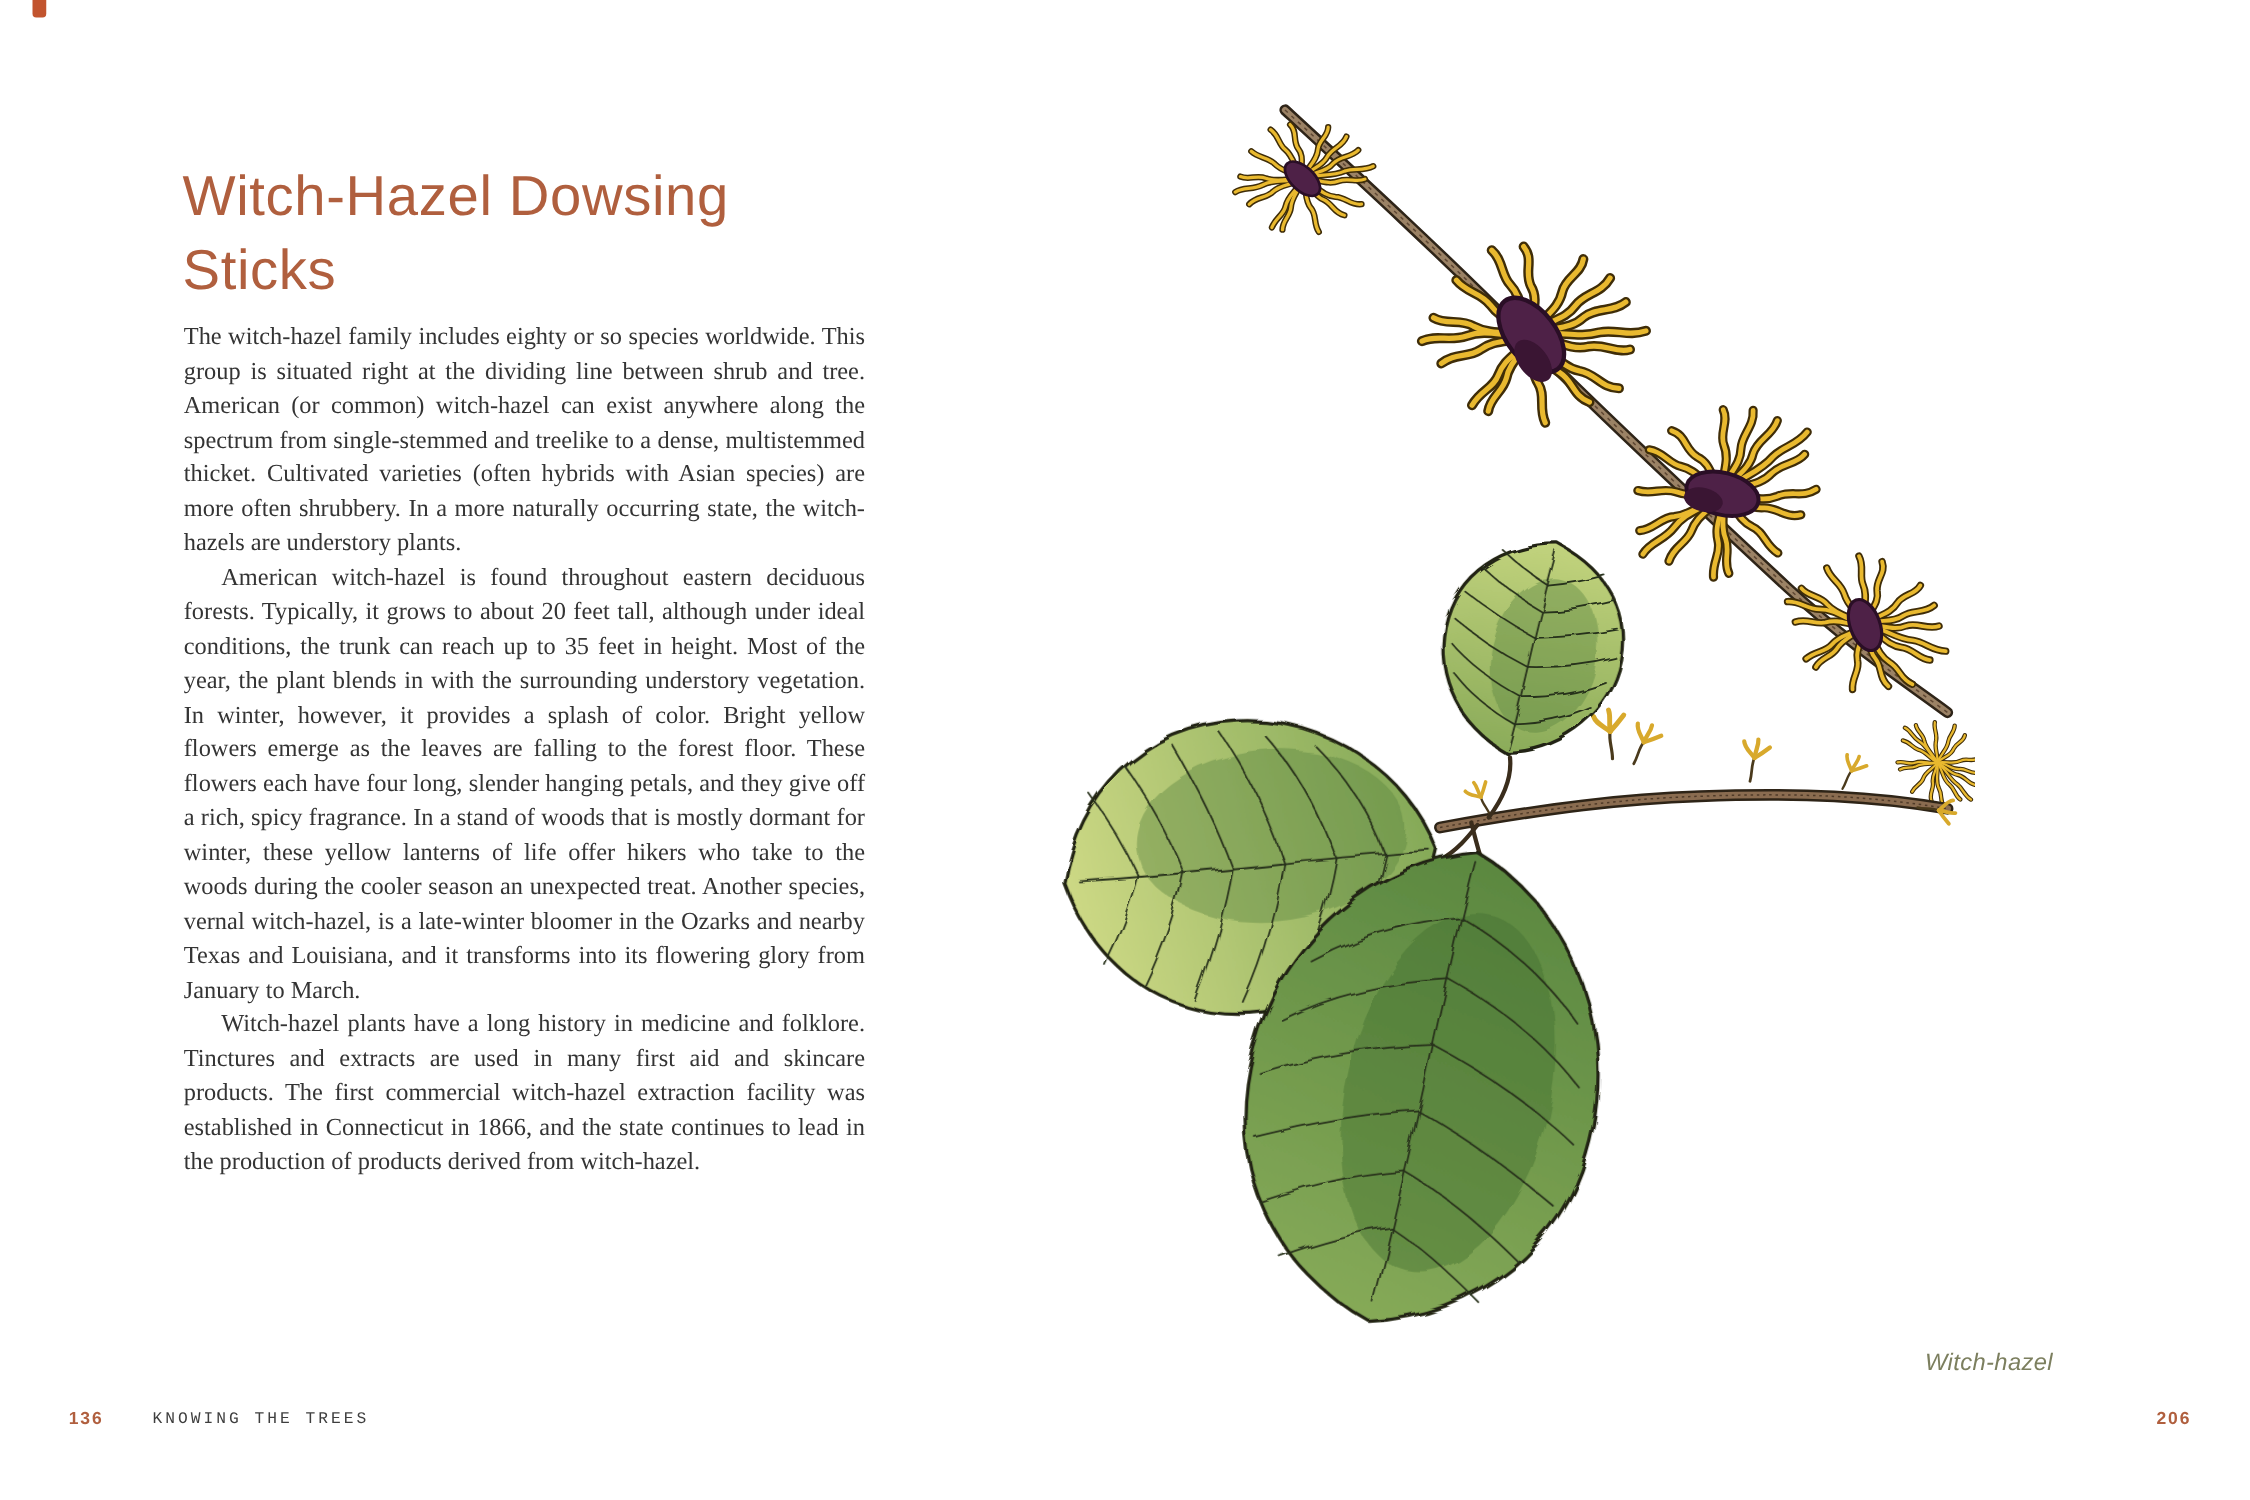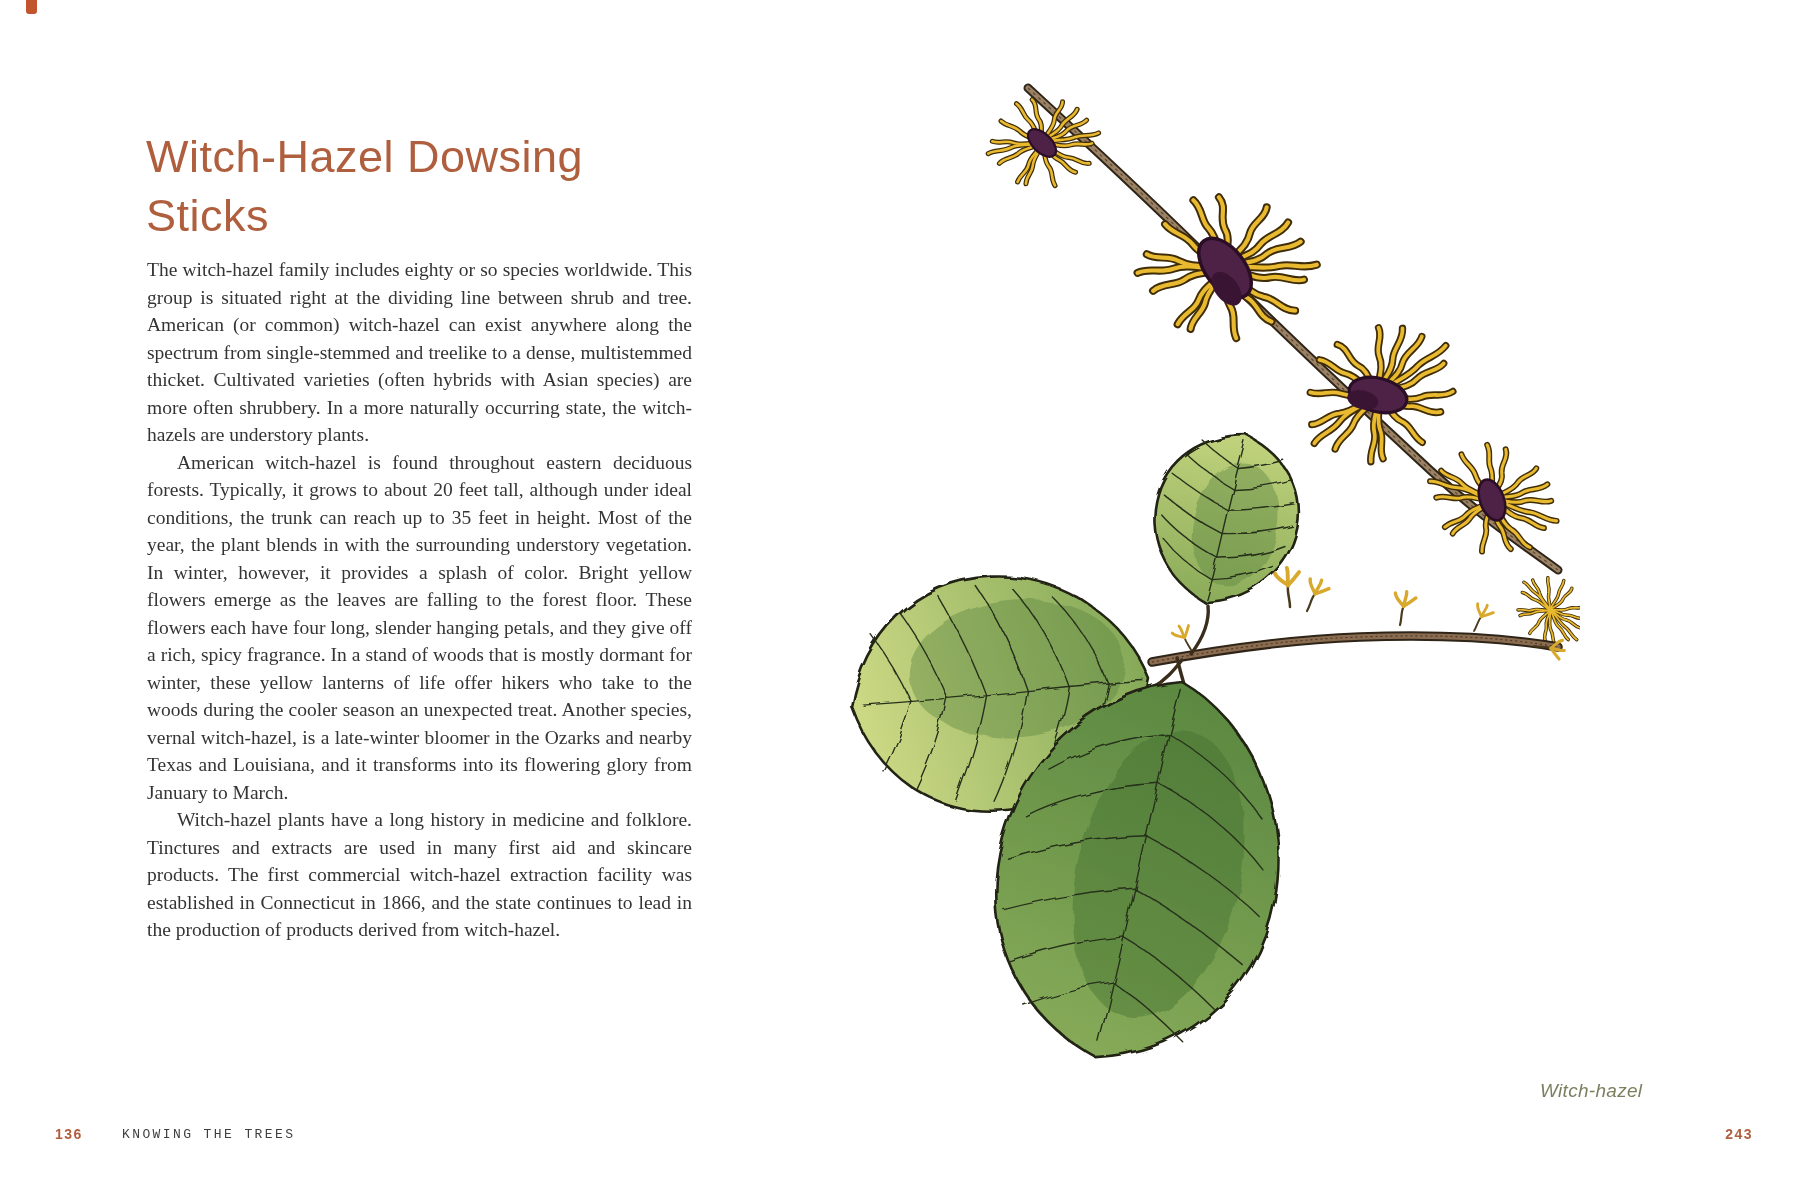--- a/index.html
+++ b/index.html
@@ -201,15 +201,15 @@
           <path d="M0 -41 C13 -44 27 -49 38 -55"></path>
             <path d="M0 -55 C12 -58 25 -63 36 -68"></path>
           <path d="M0 -68 C11 -71 22 -76 31 -81"></path>
             <path d="M0 -80 C9 -83 17 -87 24 -91"></path>
         </g>
       </g>
     </g>
   </svg>
 
   <div class="illu-caption">Witch-hazel</div>
-  <div class="footer-right pagenum">243</div>
+  <div class="footer-right pagenum">206</div>
 
 </div>
 
 </body></html>

